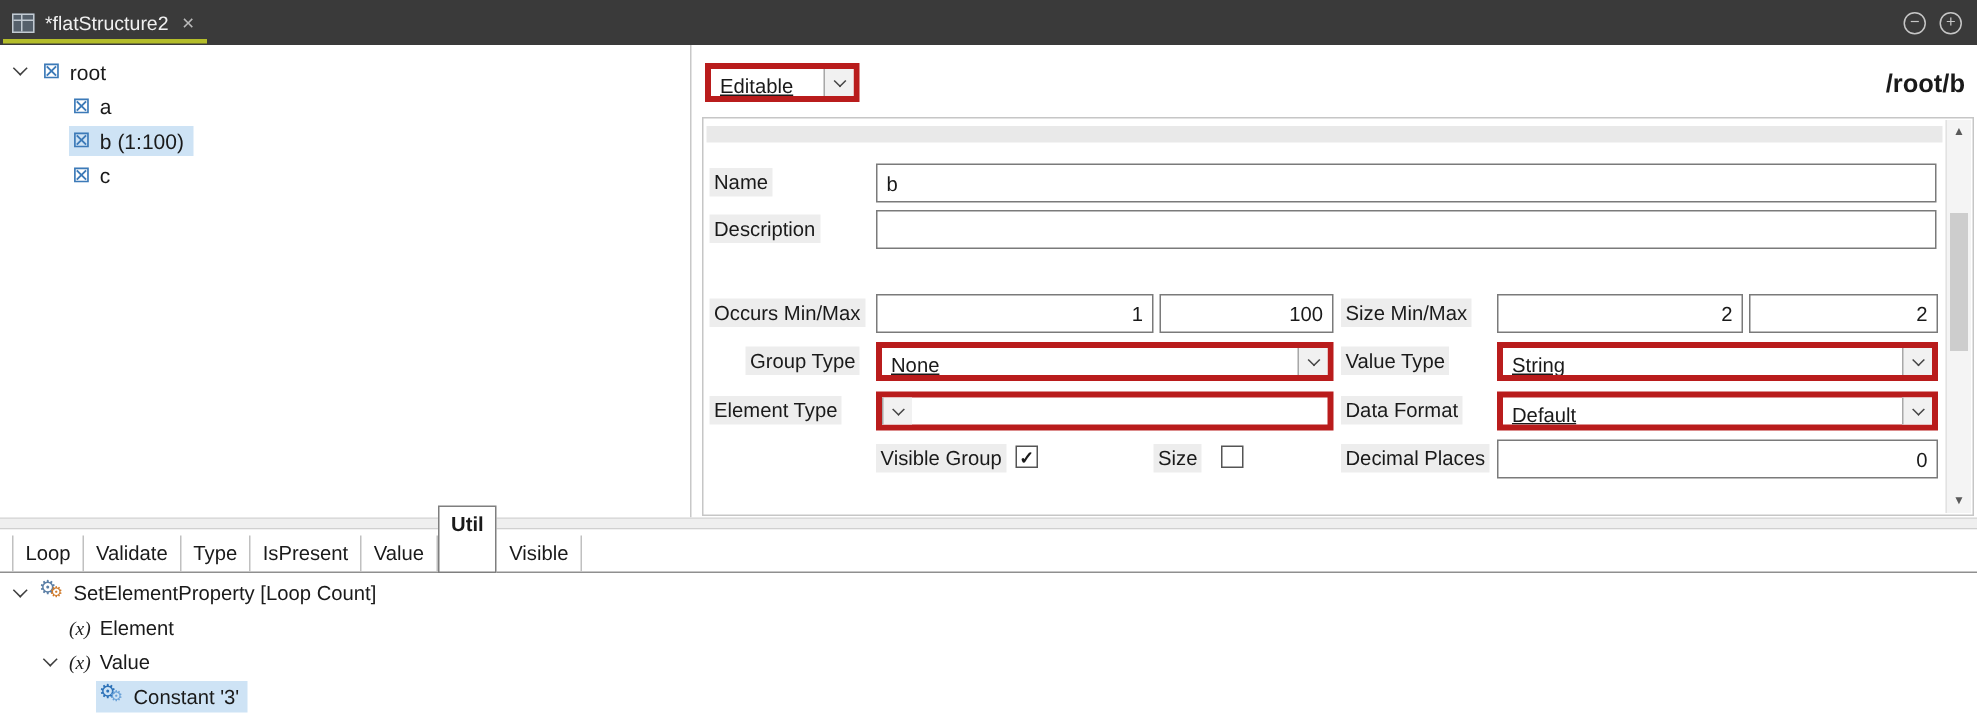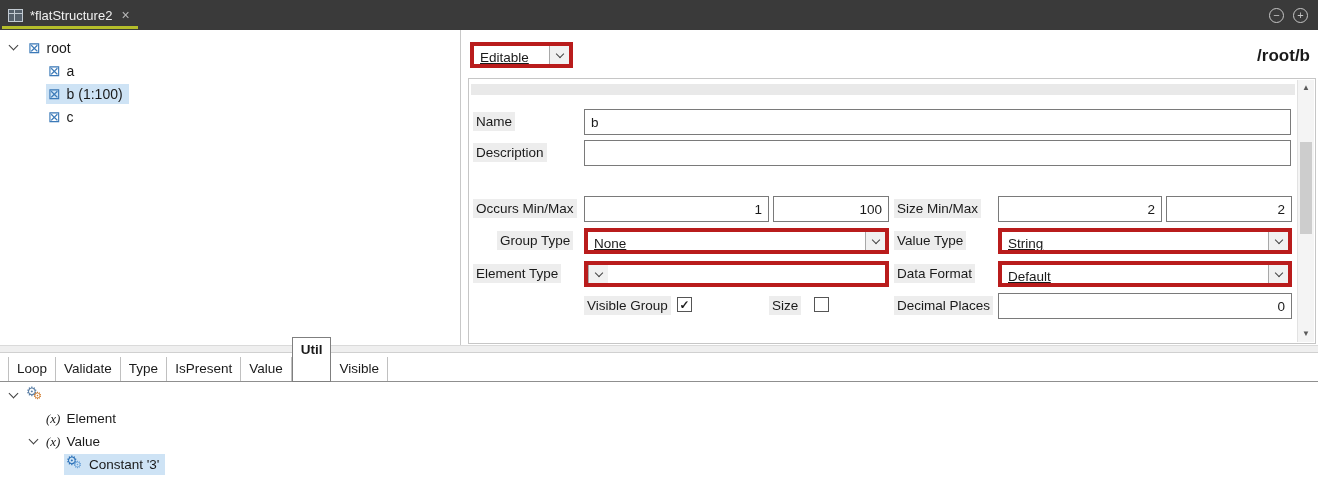--- a/index.html
+++ b/index.html
@@ -210,20 +210,21 @@
       <span class="btab">Visible</span>
     </div>
 
     <div class="btree">
       <div class="trow" style="padding-left:8px;">
         <span class="chev"></span>
         <span class="gear-pair gear-orange">
           <span class="g1">⚙</span>
           <span class="g2">⚙</span>
         </span>
+        <span>SetElementProperty [Loop Count]</span>
       </div>
       <div class="trow" style="padding-left:46px;">
         <span class="fx-icon">(x)</span>
         <span>Element</span>
       </div>
       <div class="trow" style="padding-left:28px;">
         <span class="chev"></span>
         <span class="fx-icon">(x)</span>
         <span>Value</span>
       </div>

